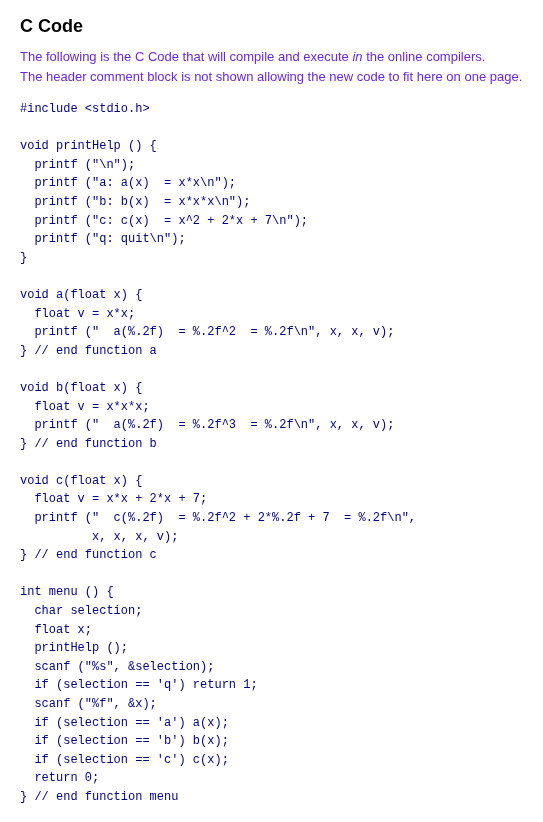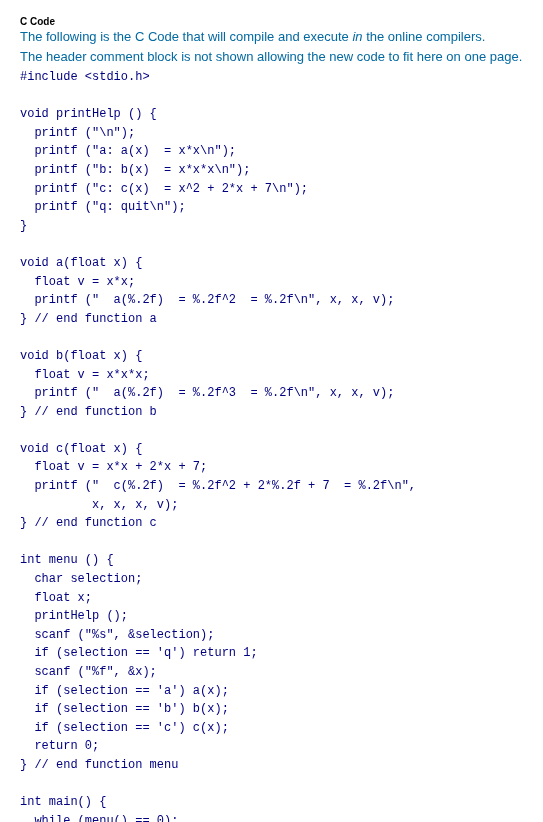--- a/index.html
+++ b/index.html
@@ -11,27 +11,28 @@
       background: #ffffff;
       font-family: Arial, sans-serif;
       font-size: 14px;
       color: #000000;
       padding: 16px 20px;
       width: 543px;
       min-height: 822px;
     }
     .section-title {
       font-weight: bold;
-      font-size: 10px;
+      font-size: 18px;
+      margin-bottom: 10px;
     }
     .intro-text {
       font-size: 13px;
       line-height: 1.5;
-      margin-bottom: 2px;
-      color: #0369a1;
+      margin-bottom: 14px;
+      color: #6d28d9;
     }
     .intro-text em {
       font-style: italic;
     }
     .code-block {
       font-family: 'Courier New', Courier, monospace;
       font-size: 12px;
       line-height: 1.55;
       color: #000080;
       white-space: pre;

